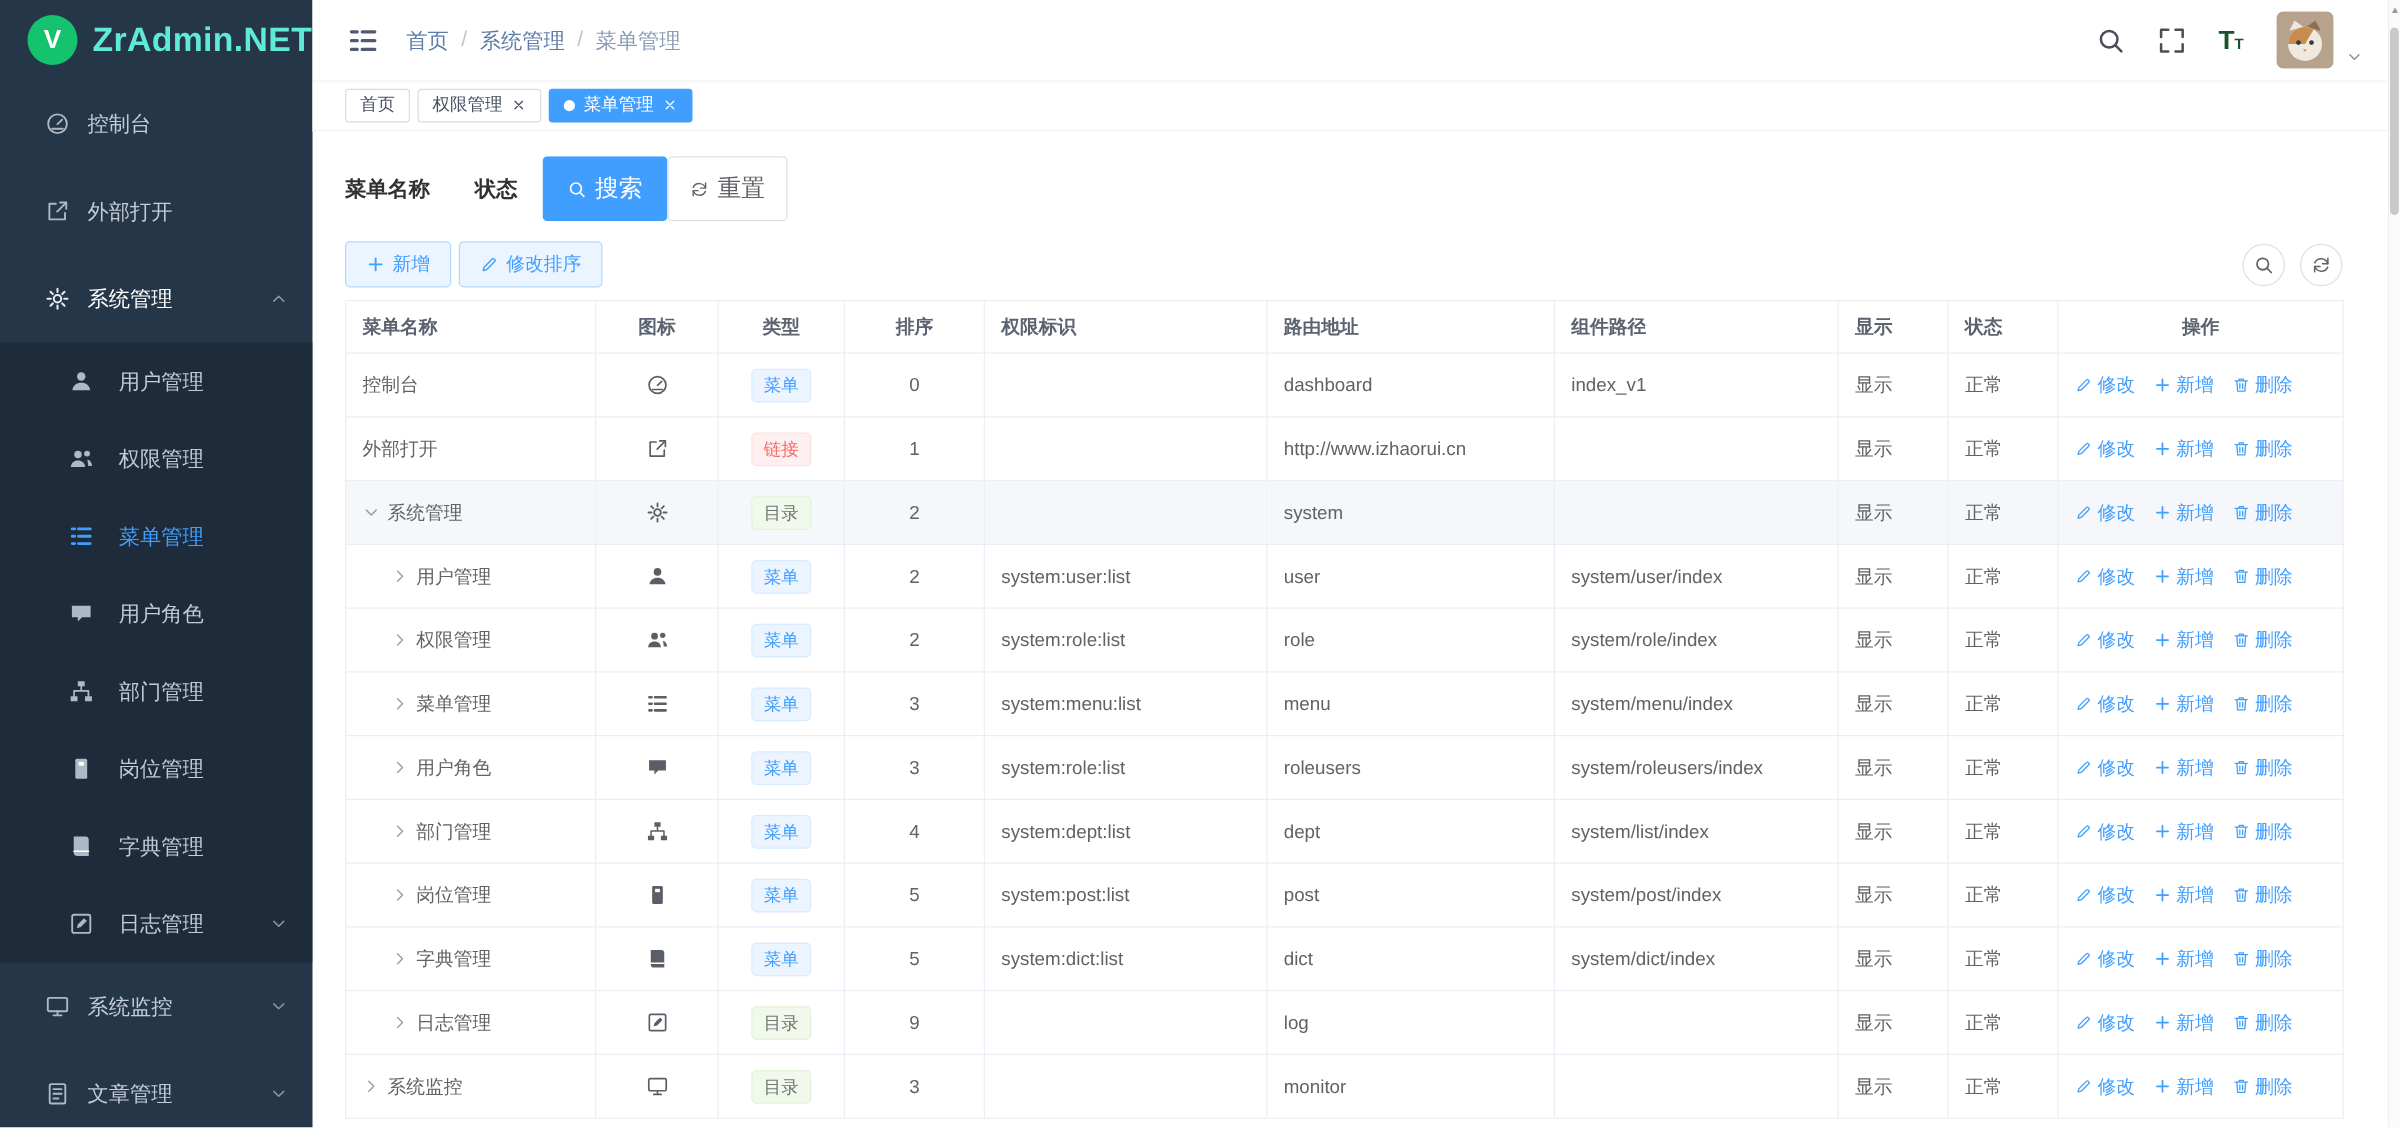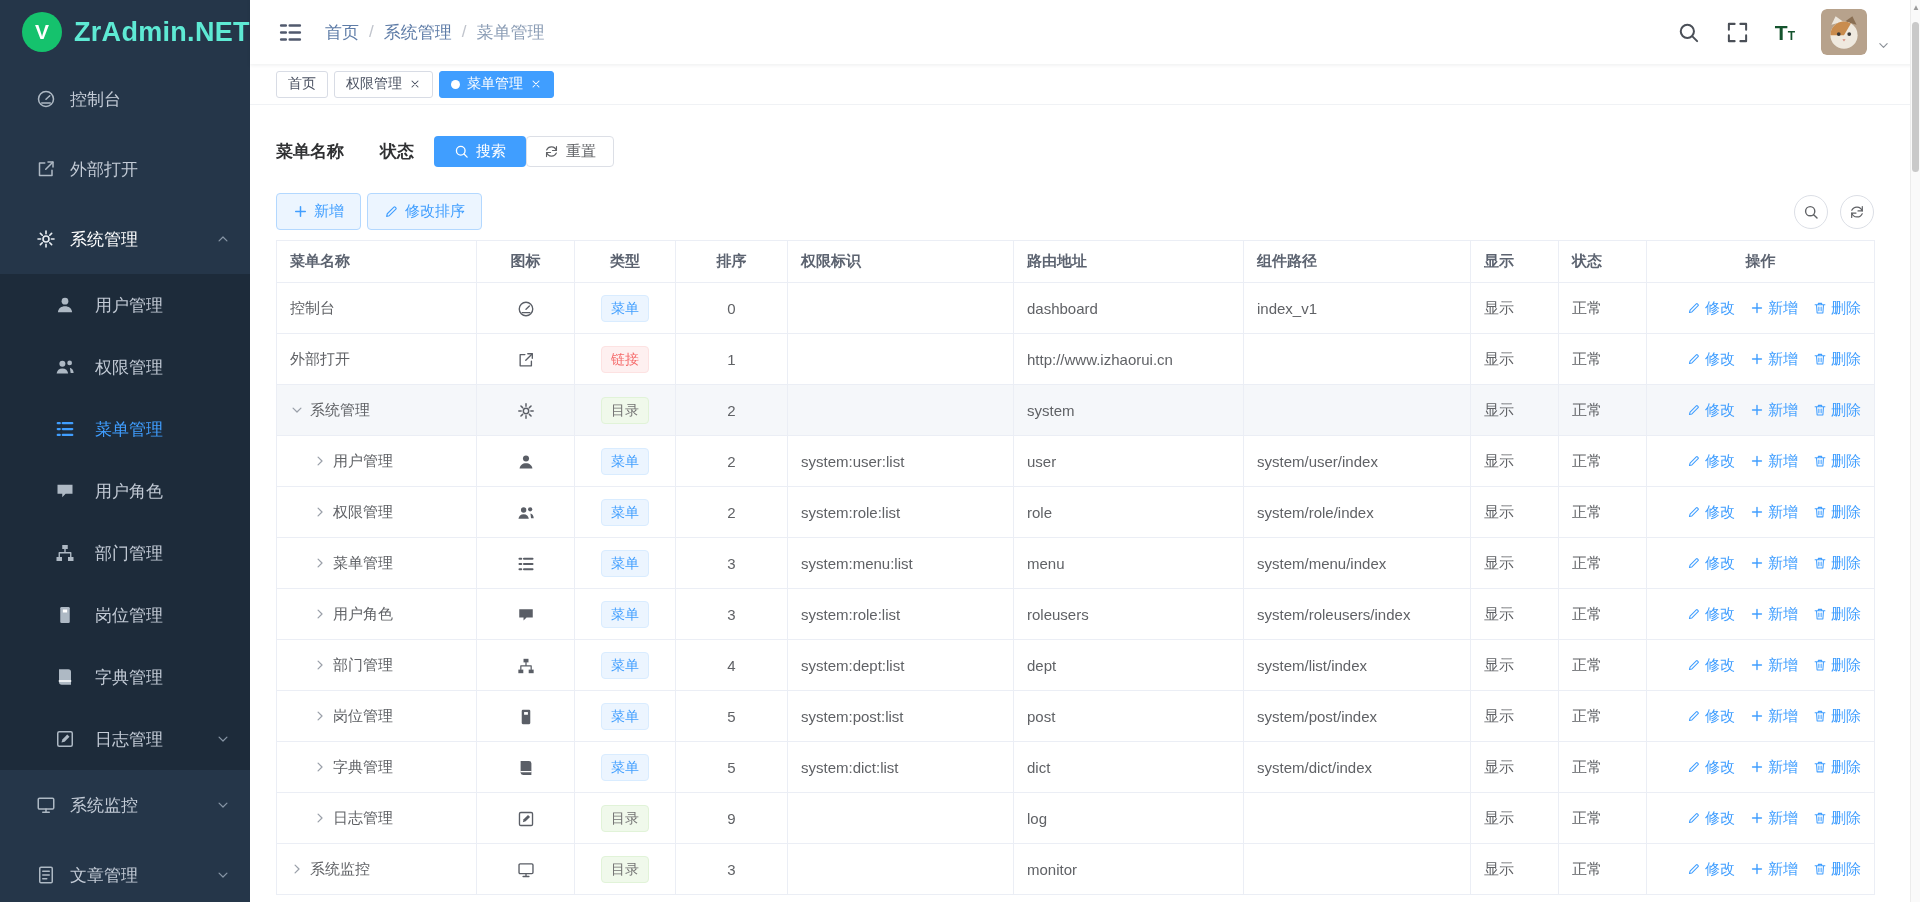--- a/index.html
+++ b/index.html
@@ -47,21 +47,21 @@
 
 
 .content{flex:1;padding:26px;overflow:hidden}
 .filter-row{display:flex;align-items:center;height:40px}
 .f-label{font-size:17px;font-weight:bold;color:#303133;white-space:nowrap}
 .f-label.second{margin-left:36px}
 .f-input{width:217px;height:40px;border:1px solid #dcdfe6;border-radius:4px;padding:0 14px;font-size:15px;color:#606266;margin-left:16px;outline:none;font-family:inherit}
 .f-input::placeholder{color:#c0c4cc}
 .f-select{width:235px;height:40px;border:1px solid #dcdfe6;border-radius:4px;display:flex;align-items:center;justify-content:space-between;padding:0 12px;margin-left:16px;color:#c0c4cc;font-size:15px;cursor:pointer;background:#fff}
 .sel-arrow{width:14px;height:14px;color:#c0c4cc}
-.btn{height:31px;border-radius:4px;font-size:15px;display:inline-flex;align-items:center;gap:7px;cursor:pointer;border:1px solid transparent;font-family:inherit}
+.btn{height:52px;border-radius:4px;font-size:19px;display:inline-flex;align-items:center;gap:7px;cursor:pointer;border:1px solid transparent;font-family:inherit}
 .btn-primary{background:#409eff;color:#fff;padding:0 19px;margin-left:20px}
 .btn-default{background:#fff;color:#606266;border-color:#dcdfe6;padding:0 17px;}
 .bic{width:15px;height:15px}
 .toolbar-row{margin-top:22px;display:flex;align-items:center;width:1598px}
 .btn-plain{height:37px;background:#ecf5ff;border:1px solid #b3d8ff;color:#409eff;border-radius:4px;font-size:15px;display:inline-flex;align-items:center;gap:6px;padding:0 16px;cursor:pointer;font-family:inherit}
 .btn-plain + .btn-plain{margin-left:6px}
 .circle-btns{margin-left:auto;display:flex;gap:12px}
 .circle-btn{width:34px;height:34px;border-radius:50%;border:1px solid #dcdfe6;background:#fff;display:flex;align-items:center;justify-content:center;color:#606266;cursor:pointer}
 .cic{width:16px;height:16px}
 
@@ -73,21 +73,21 @@
 td{height:51px}
 .al-l{text-align:left}.al-c{text-align:center}
 tr.hl td{background:#f5f7fa}
 .name-cell{display:flex;align-items:center}
 .tree-arrow{width:14px;height:14px;color:#9aa0a9;margin-right:6px;flex-shrink:0;cursor:pointer}
 .cell-icon{width:18px;height:18px;color:#5a5e66;vertical-align:middle}
 .tag{display:inline-block;height:27px;line-height:25px;padding:0 9px;border-radius:4px;font-size:14px;border:1px solid}
 .tag-blue{color:#409eff;background:#ecf5ff;border-color:#d9ecff}
 .tag-red{color:#f56c6c;background:#fef0f0;border-color:#fde2e2}
 .tag-green{color:#737373;background:#f0f9eb;border-color:#e1f3d8}
-.acts{display:flex;justify-content:flex-end;gap:15px}
+.acts{display:flex;justify-content:flex-start;gap:15px}
 .act{color:#409eff;display:inline-flex;align-items:center;gap:4px;cursor:pointer;text-decoration:none}
 .act-ic{width:14px;height:14px}
 
 
 .scrollbar{position:fixed;right:0;top:0;width:10px;height:902px;background:#fafafa;border-left:1px solid #ececec;z-index:10}
 .sb-thumb{position:absolute;top:22px;left:1px;width:7px;height:150px;background:#c9c9c9;border-radius:4px;cursor:pointer}
 .sb-arrow{position:absolute;top:3px;left:0;width:10px;text-align:center;color:#9a9a9a;font-size:8px}
 </style>
 </head>
 <body>

